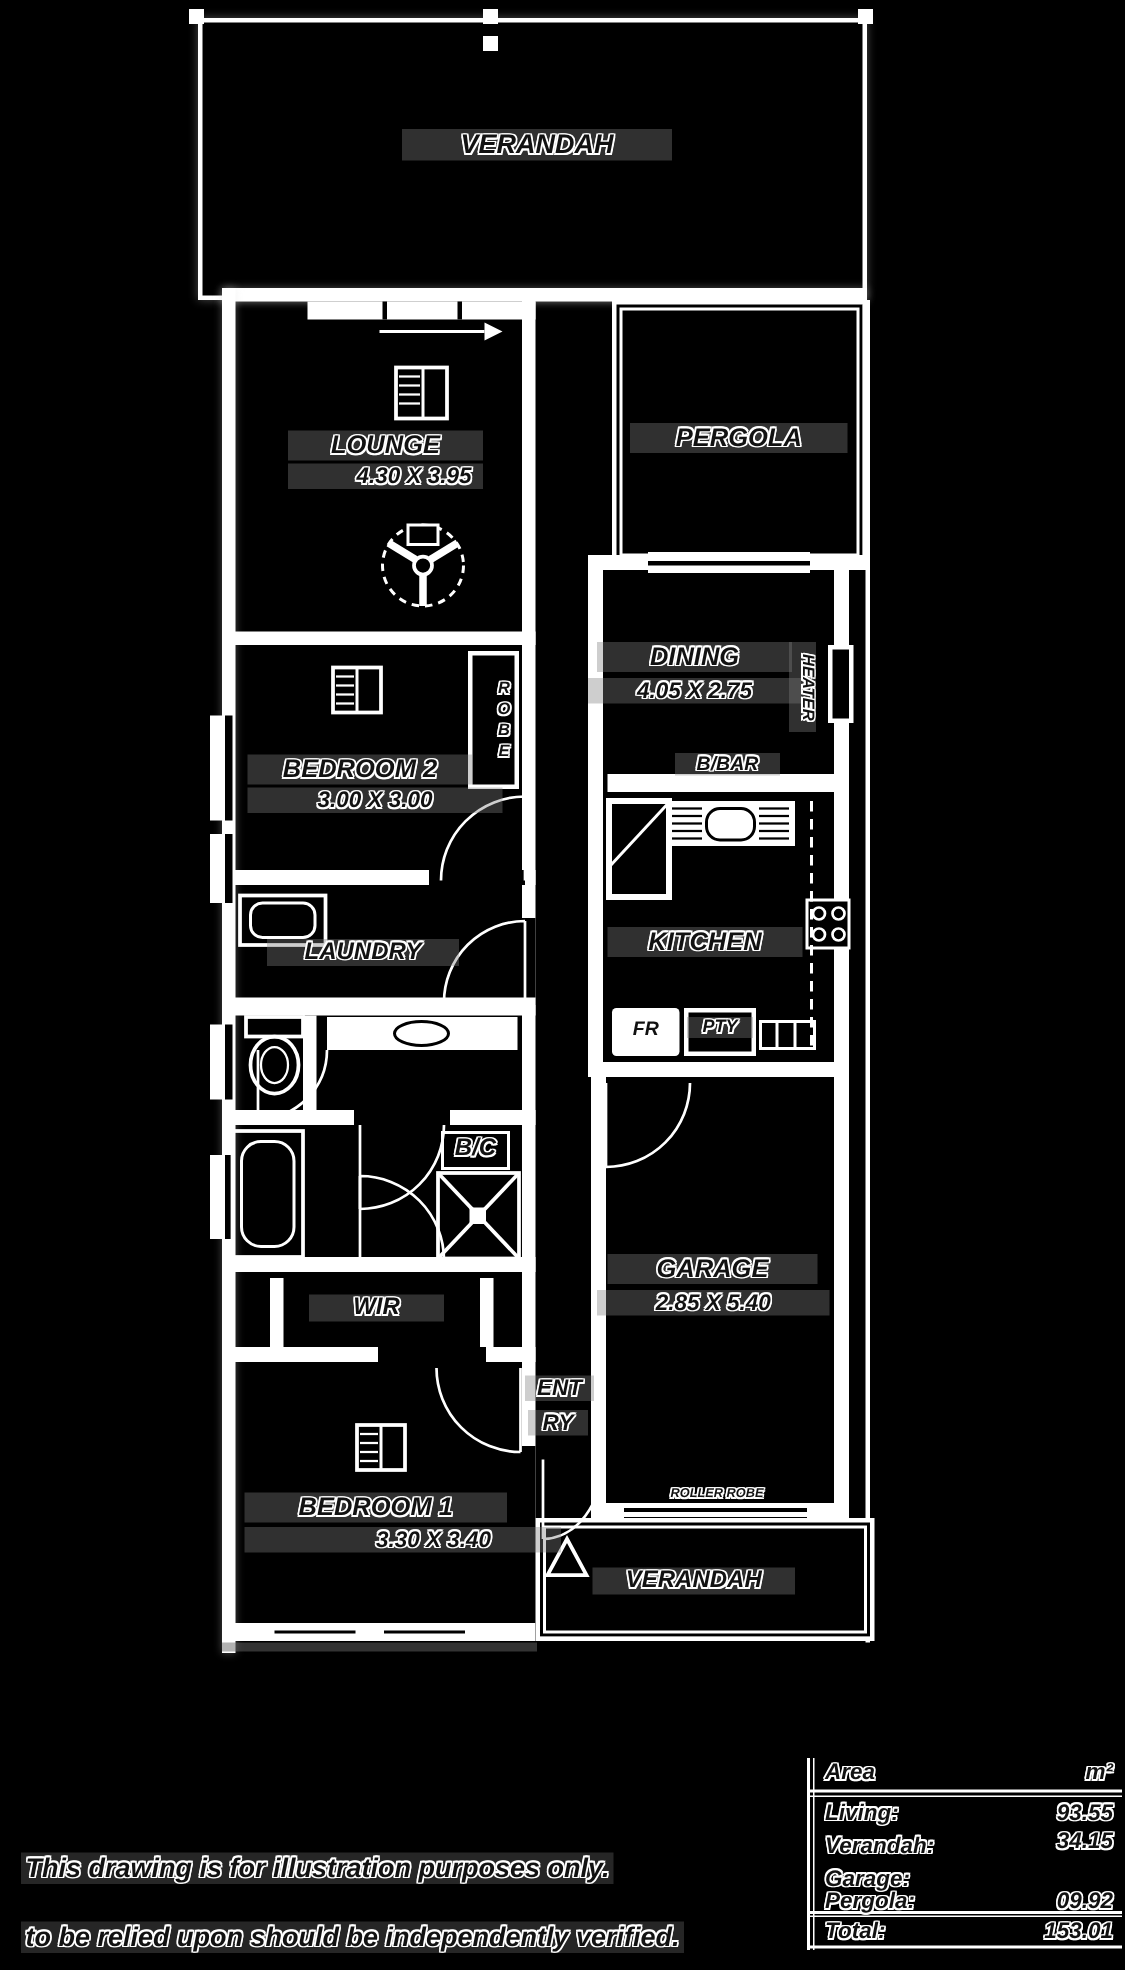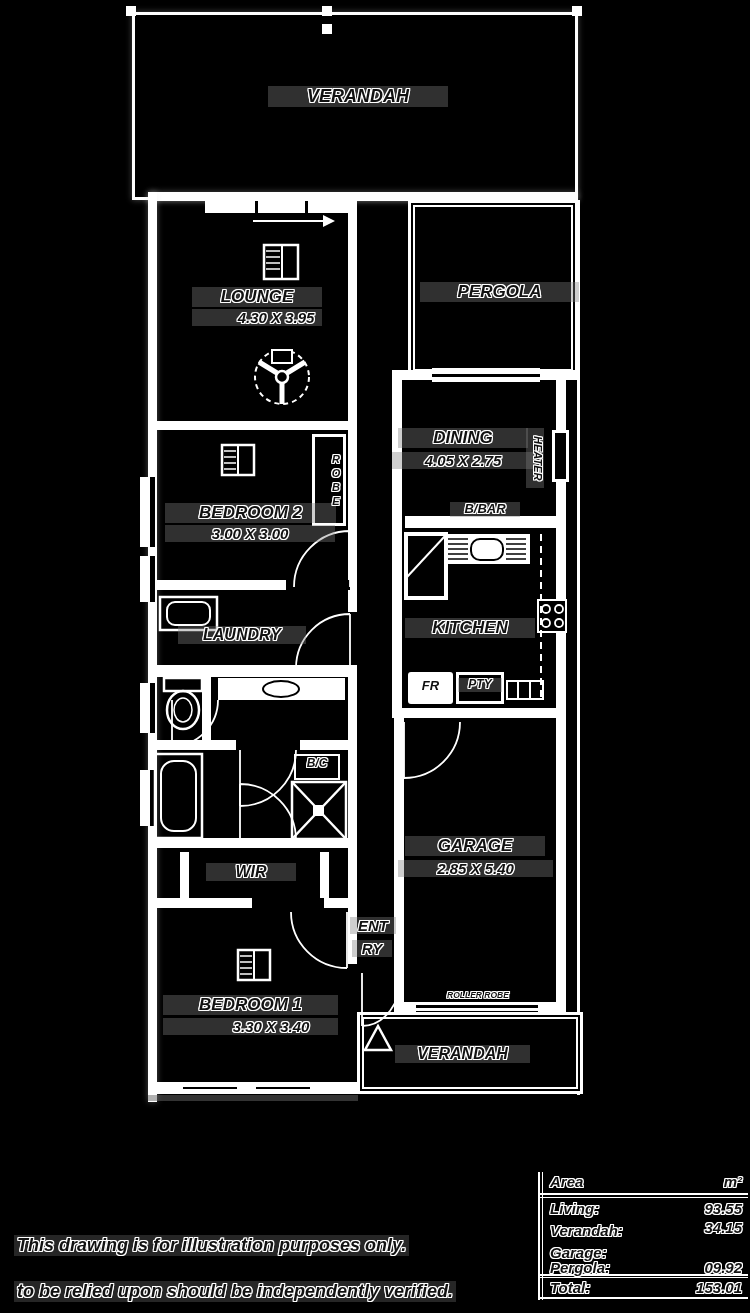--- a/index.html
+++ b/index.html
@@ -194,42 +194,42 @@
       <path d="M362,973 L362,1026 M362,1026 A40,53 0 0 0 402,973"></path>
     </g>
     <g>
       <polygon points="378,1026 391,1050 365,1050" fill="#000" stroke="#fff" stroke-width="2.5"></polygon>
     </g>
   </svg>
 
   <div class="t" style="left:268px;top:86px;width:180px;font-size:18px;">VERANDAH</div>
   <div class="t" style="left:192px;top:287px;width:130px;font-size:17px;">LOUNGE</div>
   <div class="t" style="left:192px;top:309px;width:130px;font-size:15px;padding-left:41px;">4.30 X 3.95</div>
-  <div class="t" style="left:420px;top:282px;width:159px;font-size:17px;">PERGOLA</div>
+  <div class="t" style="left:420px;top:282px;width:145px;font-size:17px;">PERGOLA</div>
   <div class="t" style="left:398px;top:428px;width:130px;font-size:17px;">DINING</div>
   <div class="t" style="left:392px;top:452px;width:142px;font-size:15px;">4.05 X 2.75</div>
-  <div class="t" style="left:165px;top:503px;width:171px;font-size:17px;">BEDROOM 2</div>
+  <div class="t" style="left:165px;top:503px;width:150px;font-size:17px;">BEDROOM 2</div>
   <div class="t" style="left:165px;top:525px;width:170px;font-size:15px;">3.00 X 3.00</div>
   <div class="t" style="left:178px;top:626px;width:128px;font-size:16px;">LAUNDRY</div>
   <div class="t" style="left:405px;top:618px;width:130px;font-size:17px;">KITCHEN</div>
   <div class="t" style="left:405px;top:836px;width:140px;font-size:17px;">GARAGE</div>
   <div class="t" style="left:398px;top:860px;width:155px;font-size:15px;">2.85 X 5.40</div>
   <div class="t" style="left:206px;top:863px;width:90px;font-size:16px;">WIR</div>
   <div class="t" style="left:163px;top:995px;width:175px;font-size:17px;">BEDROOM 1</div>
-  <div class="t" style="left:163px;top:1018px;width:175px;font-size:15px;padding-left:44px;">3.30 X 3.40</div>
+  <div class="t" style="left:163px;top:1018px;width:211px;font-size:15px;padding-left:44px;">3.30 X 3.40</div>
   <div class="t" style="left:350px;top:917px;width:46px;font-size:15px;">ENT</div>
   <div class="t" style="left:352px;top:940px;width:40px;font-size:15px;">RY</div>
   <div class="t" style="left:395px;top:1045px;width:135px;font-size:16px;">VERANDAH</div>
 
   <div class="t vert-up" style="left:316px;top:440px;height:82px;width:26px;font-size:11px;background:none;padding:0;">ROBE</div>
   <div class="t vert-rot" style="left:526px;top:428px;height:60px;width:18px;font-size:11px;background:rgba(125,125,125,.38);padding:0;">HEATER</div>
   <div class="t" style="left:450px;top:502px;width:70px;font-size:13px;">B/BAR</div>
   <div class="abs" style="left:408px;top:678px;width:45px;font-size:13px;font-style:italic;font-weight:700;color:#111;text-align:center;">FR</div>
   <div class="t" style="left:458px;top:678px;width:44px;font-size:12px;">PTY</div>
-  <div class="t" style="left:296px;top:757px;width:42px;font-size:12px;background:none;">B/C</div>
+  <div class="t" style="left:296px;top:757px;width:42px;font-size:16px;background:none;">B/C</div>
   <div class="t" style="left:428px;top:991px;width:100px;font-size:8.5px;background:none;">ROLLER ROBE</div>
 
   <div class="abs">
     <div class="w" style="left:538px;top:1172px;width:2px;height:128px;"></div>
     <div class="w" style="left:542px;top:1172px;width:1px;height:128px;"></div>
     <div class="w" style="left:538px;top:1193px;width:210px;height:2px;"></div>
     <div class="w" style="left:538px;top:1197px;width:210px;height:1px;"></div>
     <div class="w" style="left:538px;top:1274px;width:210px;height:2px;"></div>
     <div class="w" style="left:538px;top:1277px;width:210px;height:1px;"></div>
     <div class="w" style="left:538px;top:1297px;width:210px;height:2px;"></div>

